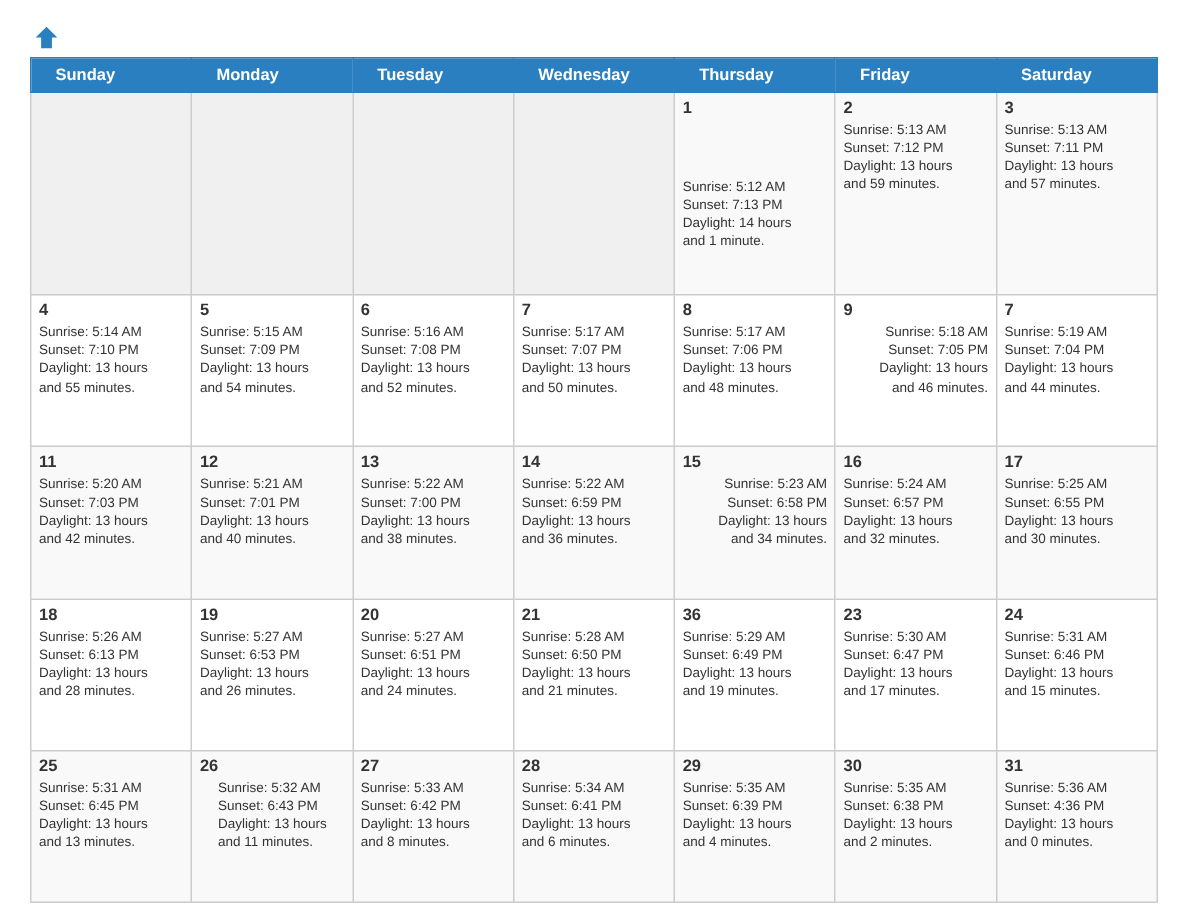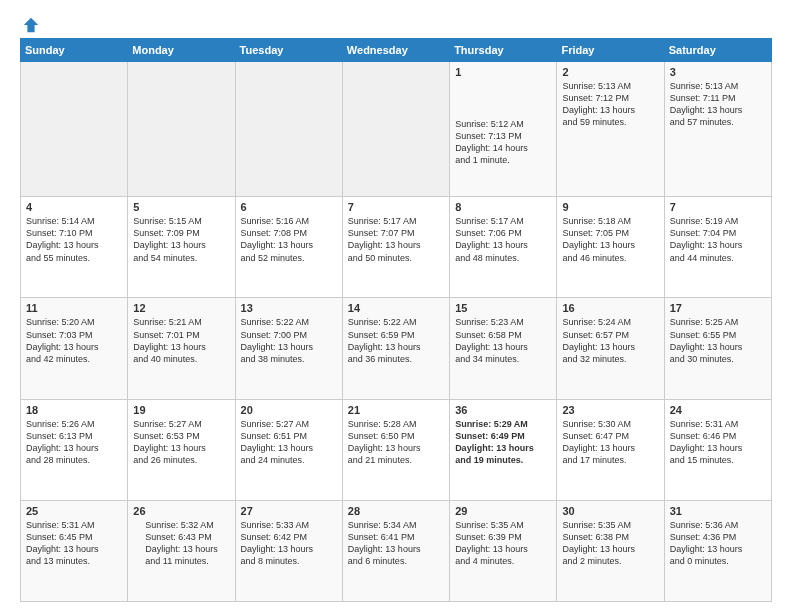--- a/index.html
+++ b/index.html
@@ -63,21 +63,21 @@
     table {
       width: 100%;
       border-collapse: collapse;
       flex: 1;
     }
     thead tr th {
       background-color: #2a7fc1;
       color: #fff;
       font-size: 11px;
       font-weight: bold;
-      padding: 5px 4px;
+      padding: 5px 16px;
       text-align: left;
       border: 1px solid #2a7fc1;
     }
     tbody tr td {
       border: 1px solid #ccc;
       vertical-align: top;
       padding: 4px 5px;
       width: calc(100% / 7);
       height: 82px;
       font-size: 9.5px;
@@ -197,21 +197,21 @@
             </td>
             <td>
               <span class="day-num">8</span>
               <div class="day-info" style="white-space: pre-line;">Sunrise: 5:17 AM
 Sunset: 7:06 PM
 Daylight: 13 hours
 and 48 minutes.</div>
             </td>
             <td>
               <span class="day-num">9</span>
-              <div class="day-info" style="white-space: pre-line;">Sunrise: 5:18 AM
+              <div class="day-info" style="white-space: pre-line; text-align: right;">Sunrise: 5:18 AM
 Sunset: 7:05 PM
 Daylight: 13 hours
 and 46 minutes.</div>
             </td>
             <td>
               <span class="day-num">7</span>
               <div class="day-info" style="white-space: pre-line;">Sunrise: 5:19 AM
 Sunset: 7:04 PM
 Daylight: 13 hours
 and 44 minutes.</div>
@@ -241,21 +241,21 @@
             </td>
             <td>
               <span class="day-num">14</span>
               <div class="day-info" style="white-space: pre-line;">Sunrise: 5:22 AM
 Sunset: 6:59 PM
 Daylight: 13 hours
 and 36 minutes.</div>
             </td>
             <td>
               <span class="day-num">15</span>
-              <div class="day-info" style="white-space: pre-line;">Sunrise: 5:23 AM
+              <div class="day-info" style="white-space: pre-line; text-align: right;">Sunrise: 5:23 AM
 Sunset: 6:58 PM
 Daylight: 13 hours
 and 34 minutes.</div>
             </td>
             <td>
               <span class="day-num">16</span>
               <div class="day-info" style="white-space: pre-line;">Sunrise: 5:24 AM
 Sunset: 6:57 PM
 Daylight: 13 hours
 and 32 minutes.</div>
@@ -292,21 +292,21 @@
             </td>
             <td>
               <span class="day-num">21</span>
               <div class="day-info" style="white-space: pre-line;">Sunrise: 5:28 AM
 Sunset: 6:50 PM
 Daylight: 13 hours
 and 21 minutes.</div>
             </td>
             <td>
               <span class="day-num">36</span>
-              <div class="day-info" style="white-space: pre-line; font-weight: bold;">Sunrise: 5:29 AM
+              <div class="day-info" style="white-space: pre-line;">Sunrise: 5:29 AM
 Sunset: 6:49 PM
 Daylight: 13 hours
 and 19 minutes.</div>
             </td>
             <td>
               <span class="day-num">23</span>
               <div class="day-info" style="white-space: pre-line;">Sunrise: 5:30 AM
 Sunset: 6:47 PM
 Daylight: 13 hours
 and 17 minutes.</div>

